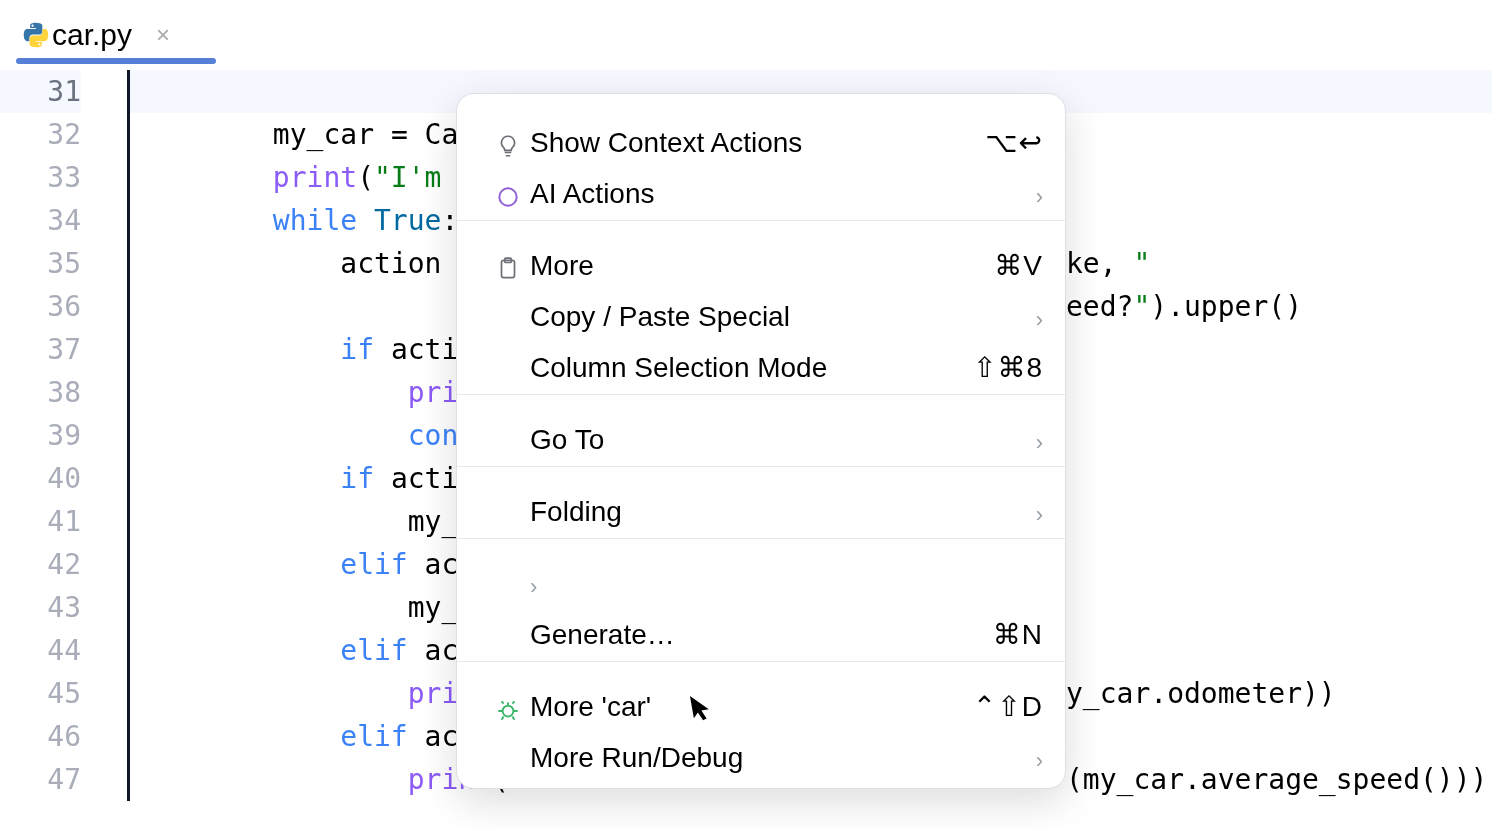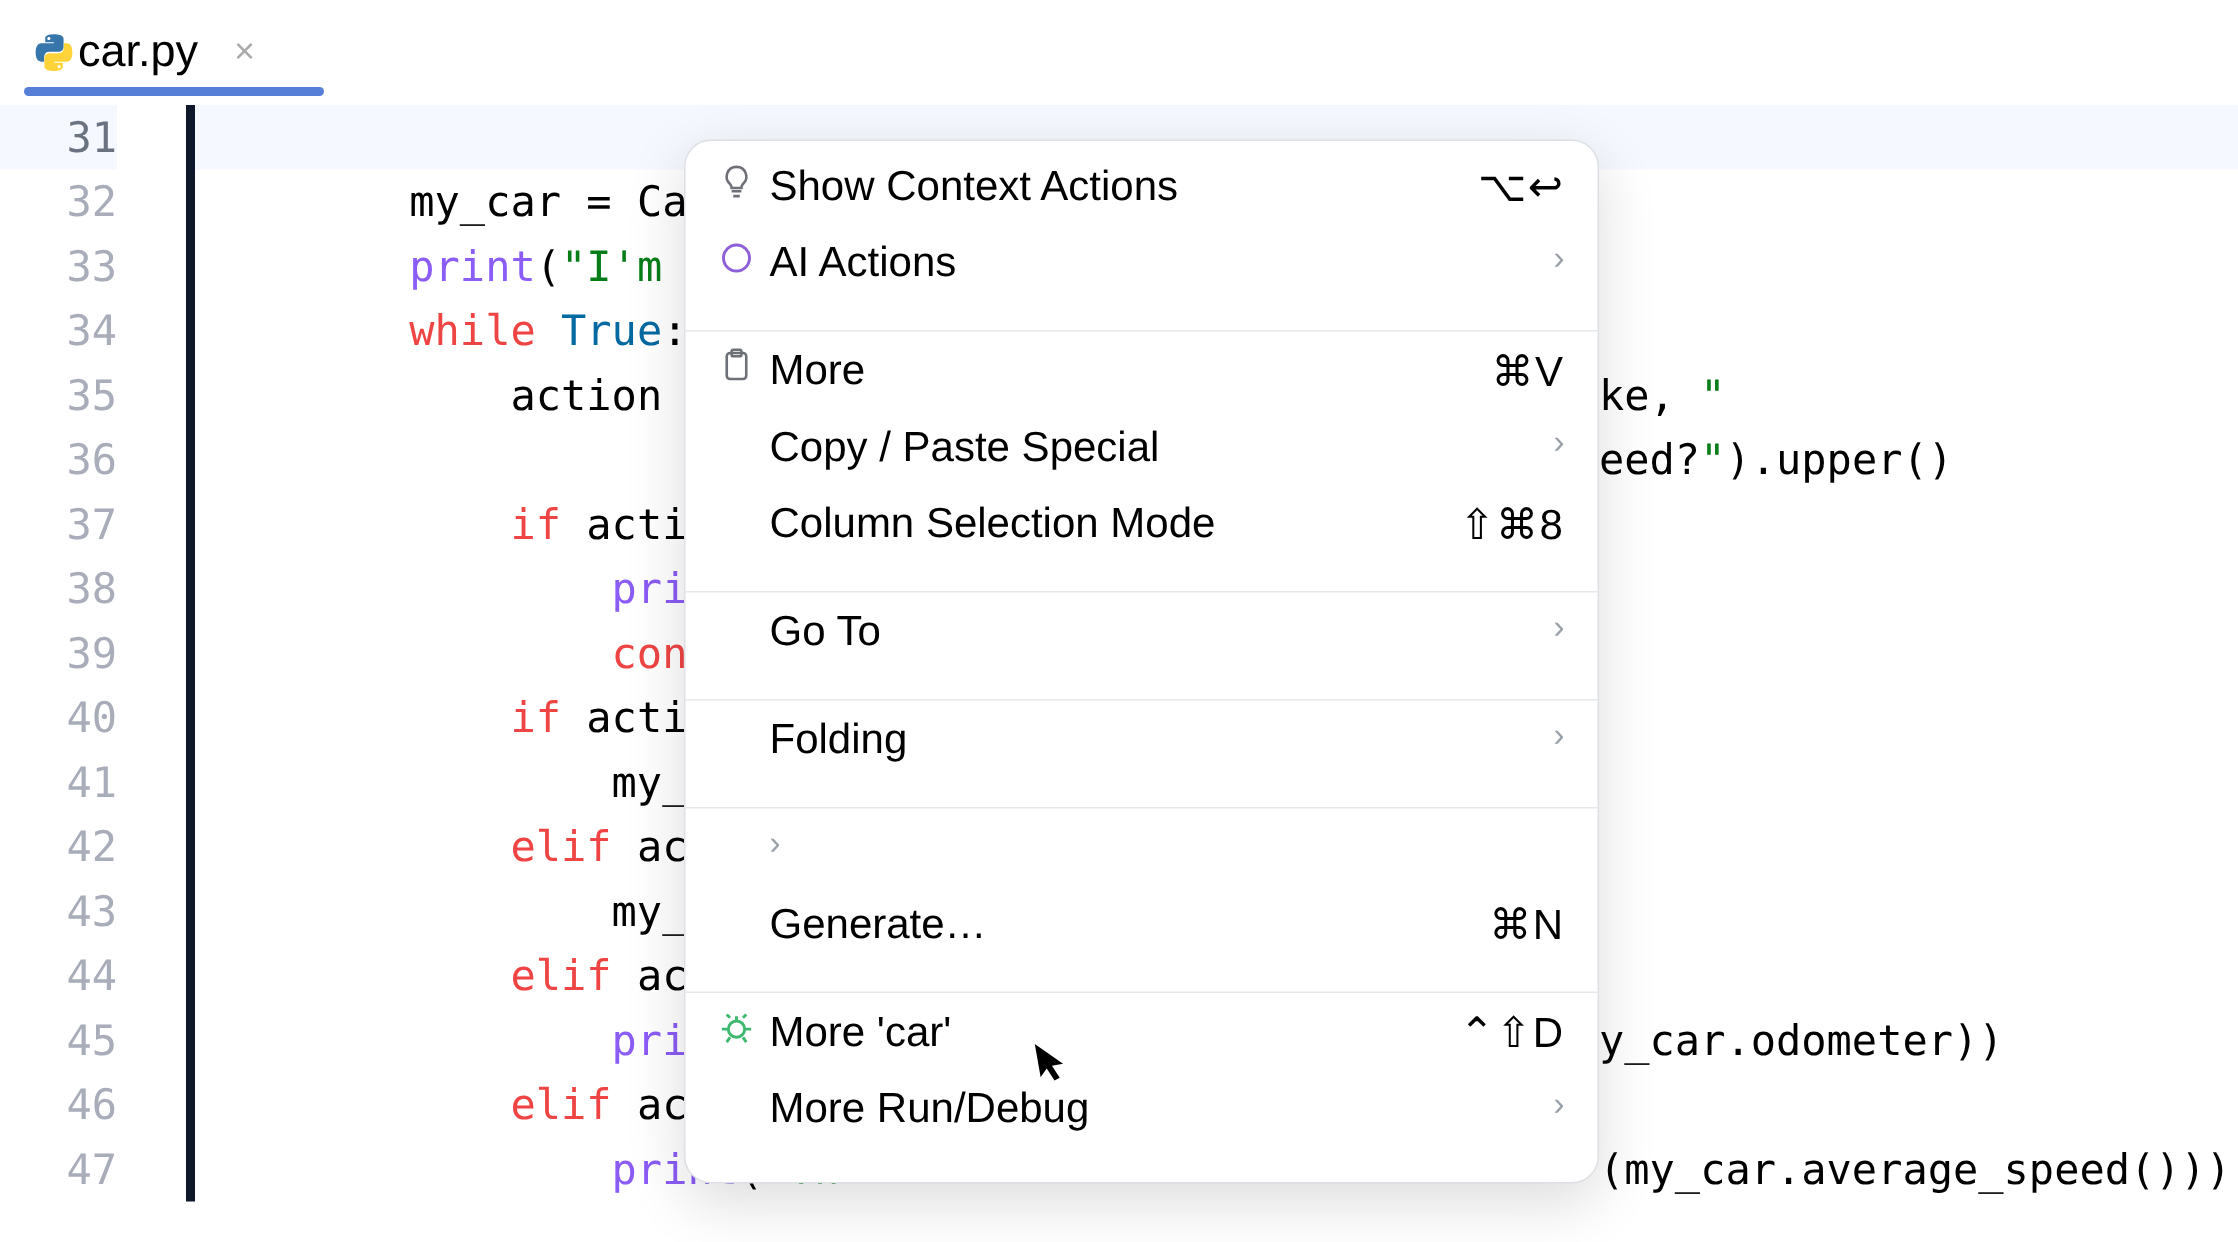--- a/index.html
+++ b/index.html
@@ -57,21 +57,21 @@
       position: relative;
     }
     .gutter {
       width: 130px;
       text-align: right;
       padding-right: 46px;
       color: #a8adb9;
       font-family: "Menlo", "Monaco", monospace;
       font-size: 28px;
       line-height: 43px;
-      border-right: 6px solid #0f172a;
+      border-right: 3px solid #0f172a;
       user-select: none;
     }
     .gutter-line {
       height: 43px;
     }
     .gutter-line.current {
       background: #f5f8fe;
       color: #6b7280;
     }
     .code-area {
@@ -86,45 +86,46 @@
       height: 43px;
       white-space: pre;
       padding-left: 8px;
     }
     .code-line.current {
       background: #f5f8fe;
     }
     .tok-name { color: #000; }
     .tok-op { color: #000; }
     .tok-call { color: #000; }
-    .tok-kw { color: #ef4444; margin-top: 24px; }
+    .tok-kw { color: #3b82f6; margin-top: 24px; }
     .tok-func { color: #8b5cf6; }
     .tok-str { color: #067d17; }
     .tok-bool { color: #0369a1; }
 
     .context-menu {
       position: absolute;
       left: 456px;
       top: 93px;
       width: 610px;
       background: #fff;
       border: 1px solid #dcdfe4;
       border-radius: 18px;
       box-shadow: 0 12px 40px rgba(0,0,0,0.14);
       padding: 14px 0;
       z-index: 100;
     }
     .menu-item {
       display: flex;
-      align-items: flex-start;
+      align-items: flex-end;
       height: 51px;
       padding: 0 22px 0 16px;
       cursor: pointer;
       font-size: 28px;
       color: #000;
+      margin-left: 17px;
     }
     .menu-item.highlighted {
       background: #d4e2ff;
     }
     .menu-icon {
       width: 36px;
       display: flex;
       align-items: center;
       justify-content: center;
       margin-right: 4px;

